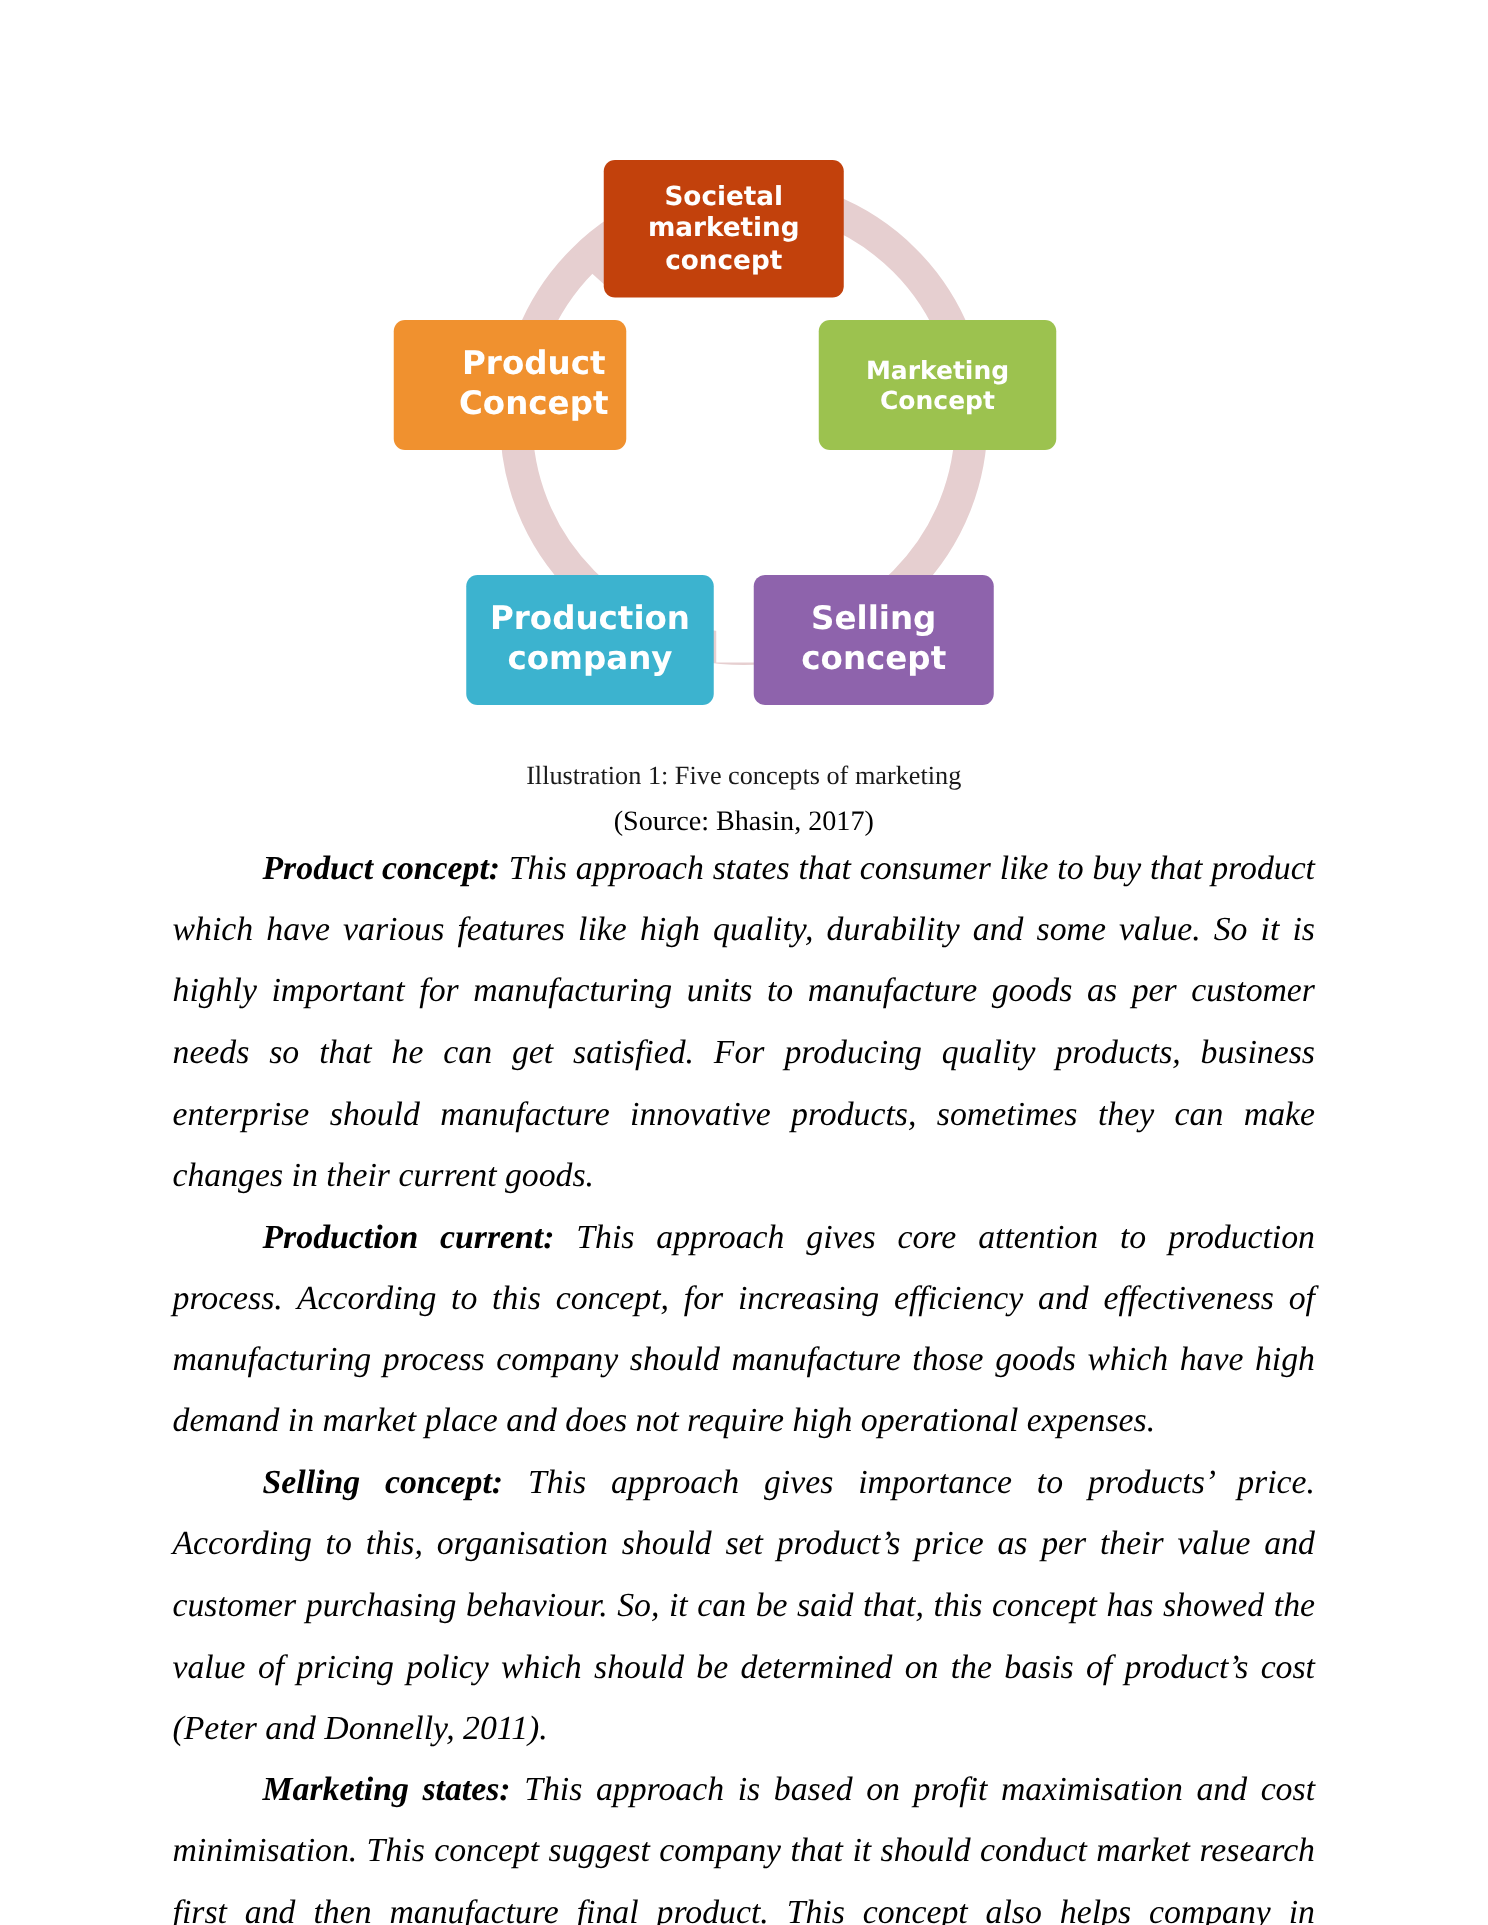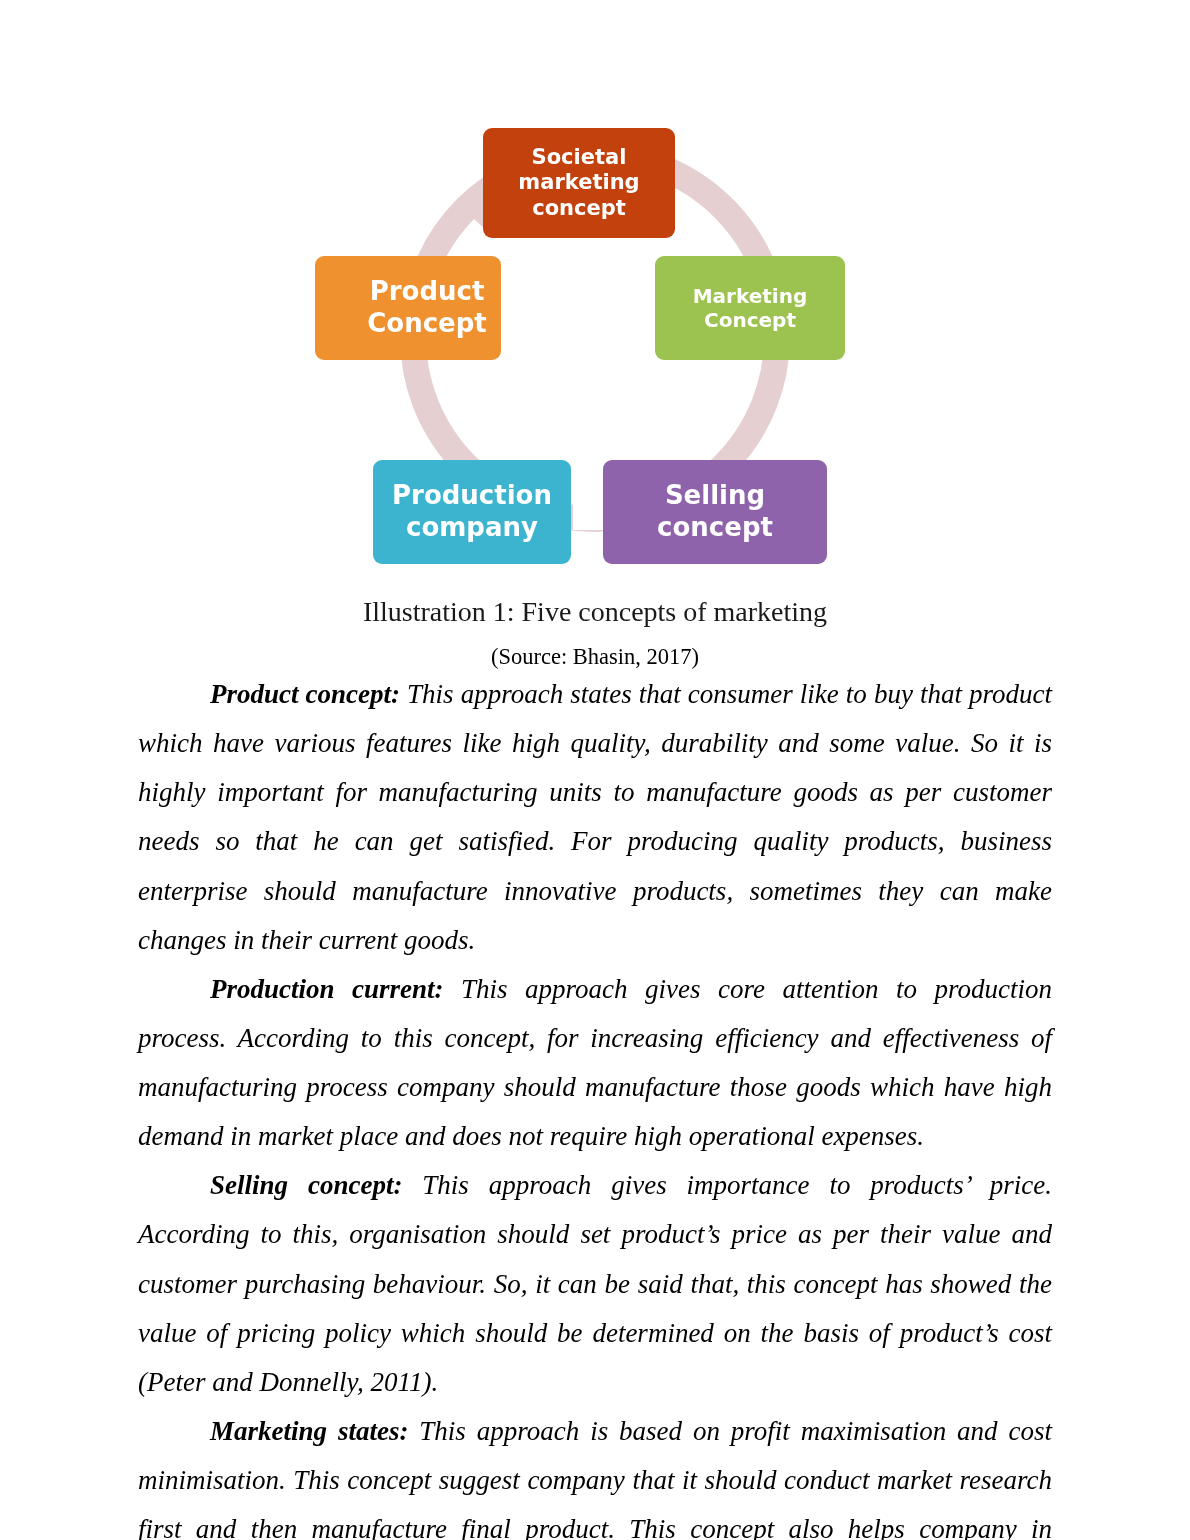--- a/index.html
+++ b/index.html
@@ -93,38 +93,38 @@
   }
   .node-product {
     left: 0px; top: 136px;
     width: 186px; height: 104px;
     background: #f0912f;
     font-size: 26px;
     padding-left: 48px;
   }
   .node-selling {
     left: 288px; top: 340px;
-    width: 224px; height: 104px;
+    width: 192px; height: 104px;
     background: #8e63ac;
     font-size: 26px;
   }
   .node-production {
     left: 58px; top: 340px;
     width: 198px; height: 104px;
     background: #3cb3cf;
     font-size: 26px;
   }
 
   .fig-caption {
     position: absolute;
     left: 0;
     right: 0;
-    top: 476px;
+    top: 488px;
     text-align: center;
-    font-size: 28px;
+    font-size: 21px;
     color: #1a1a1a;
   }
   .fig-source {
     text-align: center;
     font-size: 22.5px;
     margin-top: 4px;
   }
 
   
   .para {

